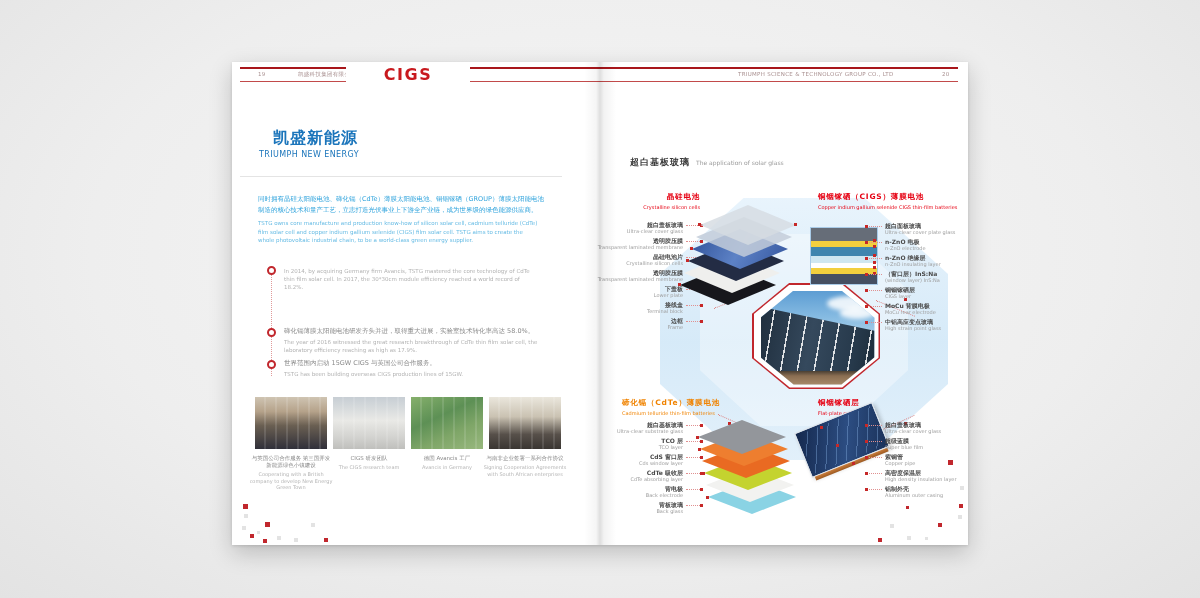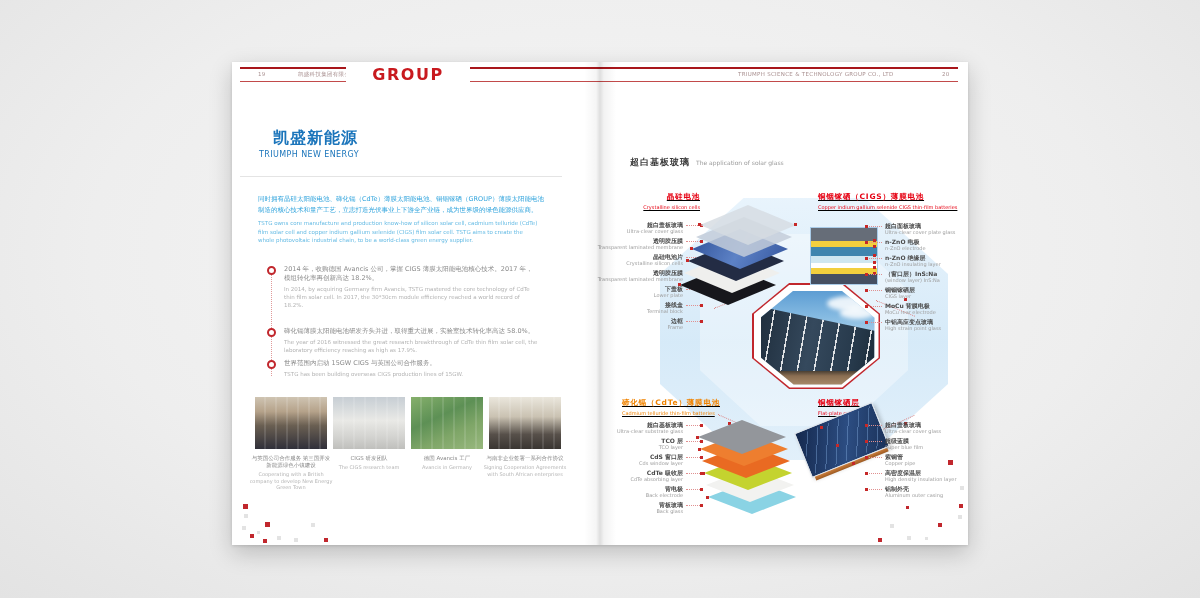--- a/index.html
+++ b/index.html
@@ -64,21 +64,21 @@
     background:linear-gradient(180deg,#5d9dd3 0%,#86bbe2 28%,#b3d5ec 52%,#dcebf5 72%);}
   .cloud{position:absolute;background:rgba(255,255,255,.85);border-radius:50%;filter:blur(2px);}
   .panels{position:absolute;left:0;right:0;top:6%;height:80%;
     background:linear-gradient(100deg,#1f2e3d 0%,#35495d 45%,#273a4c 80%,#1c2c3a 100%);
     clip-path:polygon(0 14%,100% 46%,100% 100%,0 100%);}
   .panels:after{content:'';position:absolute;inset:0;
     background:repeating-linear-gradient(100deg,rgba(255,255,255,0) 0 15px,rgba(255,255,255,.85) 15px 16.5px);}
   .roof{position:absolute;left:0;right:0;bottom:0;height:14%;
     background:linear-gradient(180deg,#4a3f33 0%,#8a6e52 35%,#a88a68 100%);}
 
-  .q-title{position:absolute;white-space:nowrap;text-decoration:underline;}
+  .q-title{position:absolute;white-space:nowrap;}
   .q-title .zh{display:block;font-size:7.5px;font-weight:bold;letter-spacing:.8px;}
   .q-title .en{display:block;font-size:5px;margin-top:2px;}
   .qred .zh,.qred .en{color:#e60012;}
   .qorange .zh,.qorange .en{color:#f08300;}
   .q-title.ra{text-align:right;}
   .q-title.ca{}
 
   .lab-col{position:absolute;display:flex;flex-direction:column;}
   .lab-row{display:flex;margin-bottom:3px;}
   .lab-row.right{justify-content:flex-end;text-align:right;}
@@ -126,33 +126,32 @@
 <body>
 
 <div class="canvas">
   <div class="spread">
 
     <div class="hdr-band">
       <span class="hdr-pageL">19</span>
       <span class="hdr-coZh">凯盛科技集团有限公司</span>
       <span class="hdr-coEn">TRIUMPH SCIENCE &amp; TECHNOLOGY GROUP CO., LTD</span>
       <span class="hdr-pageR">20</span>
-      <div class="cnbm">GROUP</div>
+      <div class="cnbm">CIGS</div>
     </div>
 
     <div class="lp-title-zh">凯盛新能源</div>
     <div class="lp-title-en">TRIUMPH NEW ENERGY</div>
     <div class="lp-divider"></div>
     <div class="lp-intro-zh">同时拥有晶硅太阳能电池、碲化镉（CdTe）薄膜太阳能电池、铜铟镓硒（GROUP）薄膜太阳能电池制造的核心技术和量产工艺，立志打造光伏事业上下游全产业链，成为世界级的绿色能源供应商。</div>
     <div class="lp-intro-en">TSTG owns core manufacture and production know-how of silicon solar cell, cadmium telluride (CdTe) film solar cell and copper indium gallium selenide (CIGS) film solar cell. TSTG aims to create the whole photovoltaic industrial chain, to be a world-class green energy supplier.</div>
 
     <div class="bvline"></div>
     <div class="bdot" style="left:35px;top:204px;"></div>
     <div class="btext" style="top:203px;">
-      <div class="zh">2014 年，收购德国 Avancis 公司，掌握 CIGS 薄膜太阳能电池核心技术。2017 年，模组转化率再创新高达 18.2%。</div>
       <div class="en">In 2014, by acquiring Germany firm Avancis, TSTG mastered the core technology of CdTe thin film solar cell. In 2017, the 30*30cm module efficiency reached a world record of 18.2%.</div>
     </div>
     <div class="bdot" style="left:35px;top:266px;"></div>
     <div class="btext" style="top:265px;">
       <div class="zh">碲化镉薄膜太阳能电池研发齐头并进，取得重大进展，实验室技术转化率高达 58.0%。</div>
       <div class="en">The year of 2016 witnessed the great research breakthrough of CdTe thin film solar cell, the laboratory efficiency reaching as high as 17.9%.</div>
     </div>
     <div class="bdot" style="left:35px;top:298px;"></div>
     <div class="btext" style="top:297px;">
       <div class="zh">世界范围内启动 15GW CIGS 与英国公司合作服务。</div>

